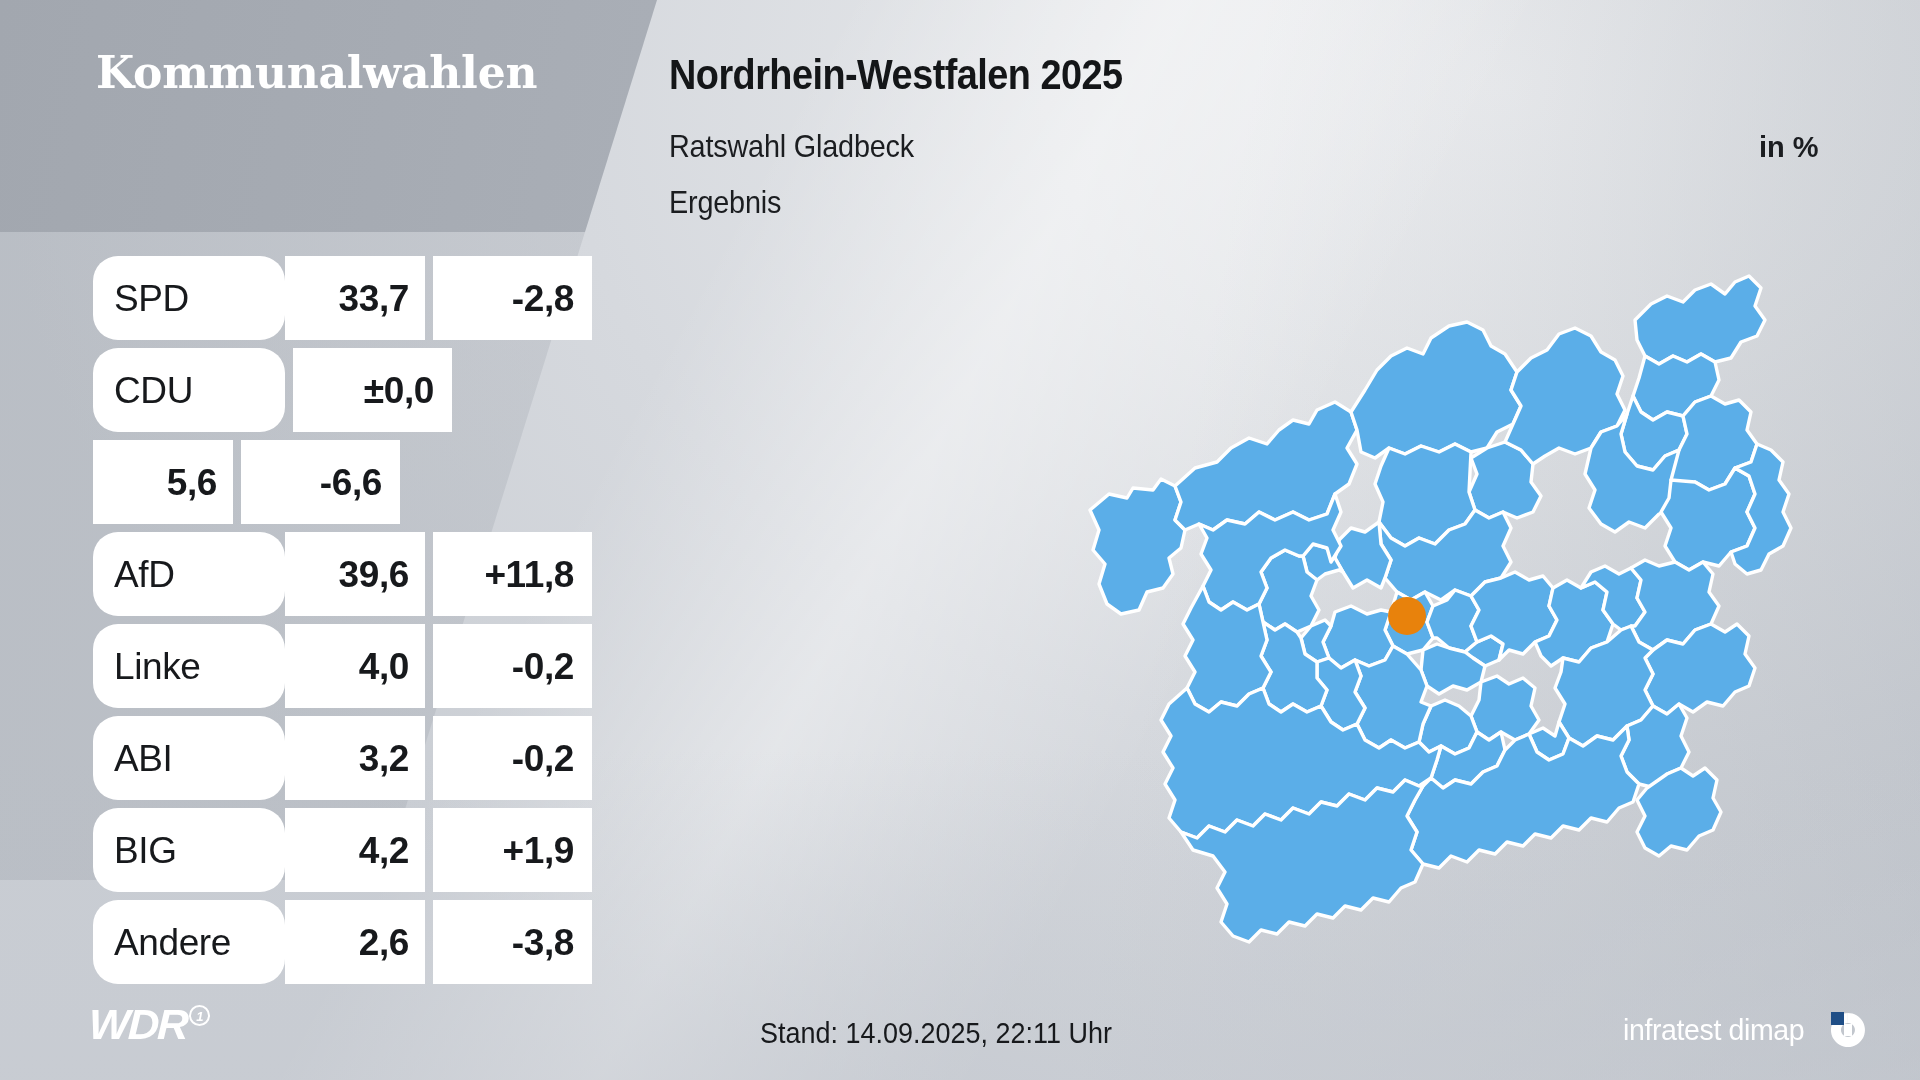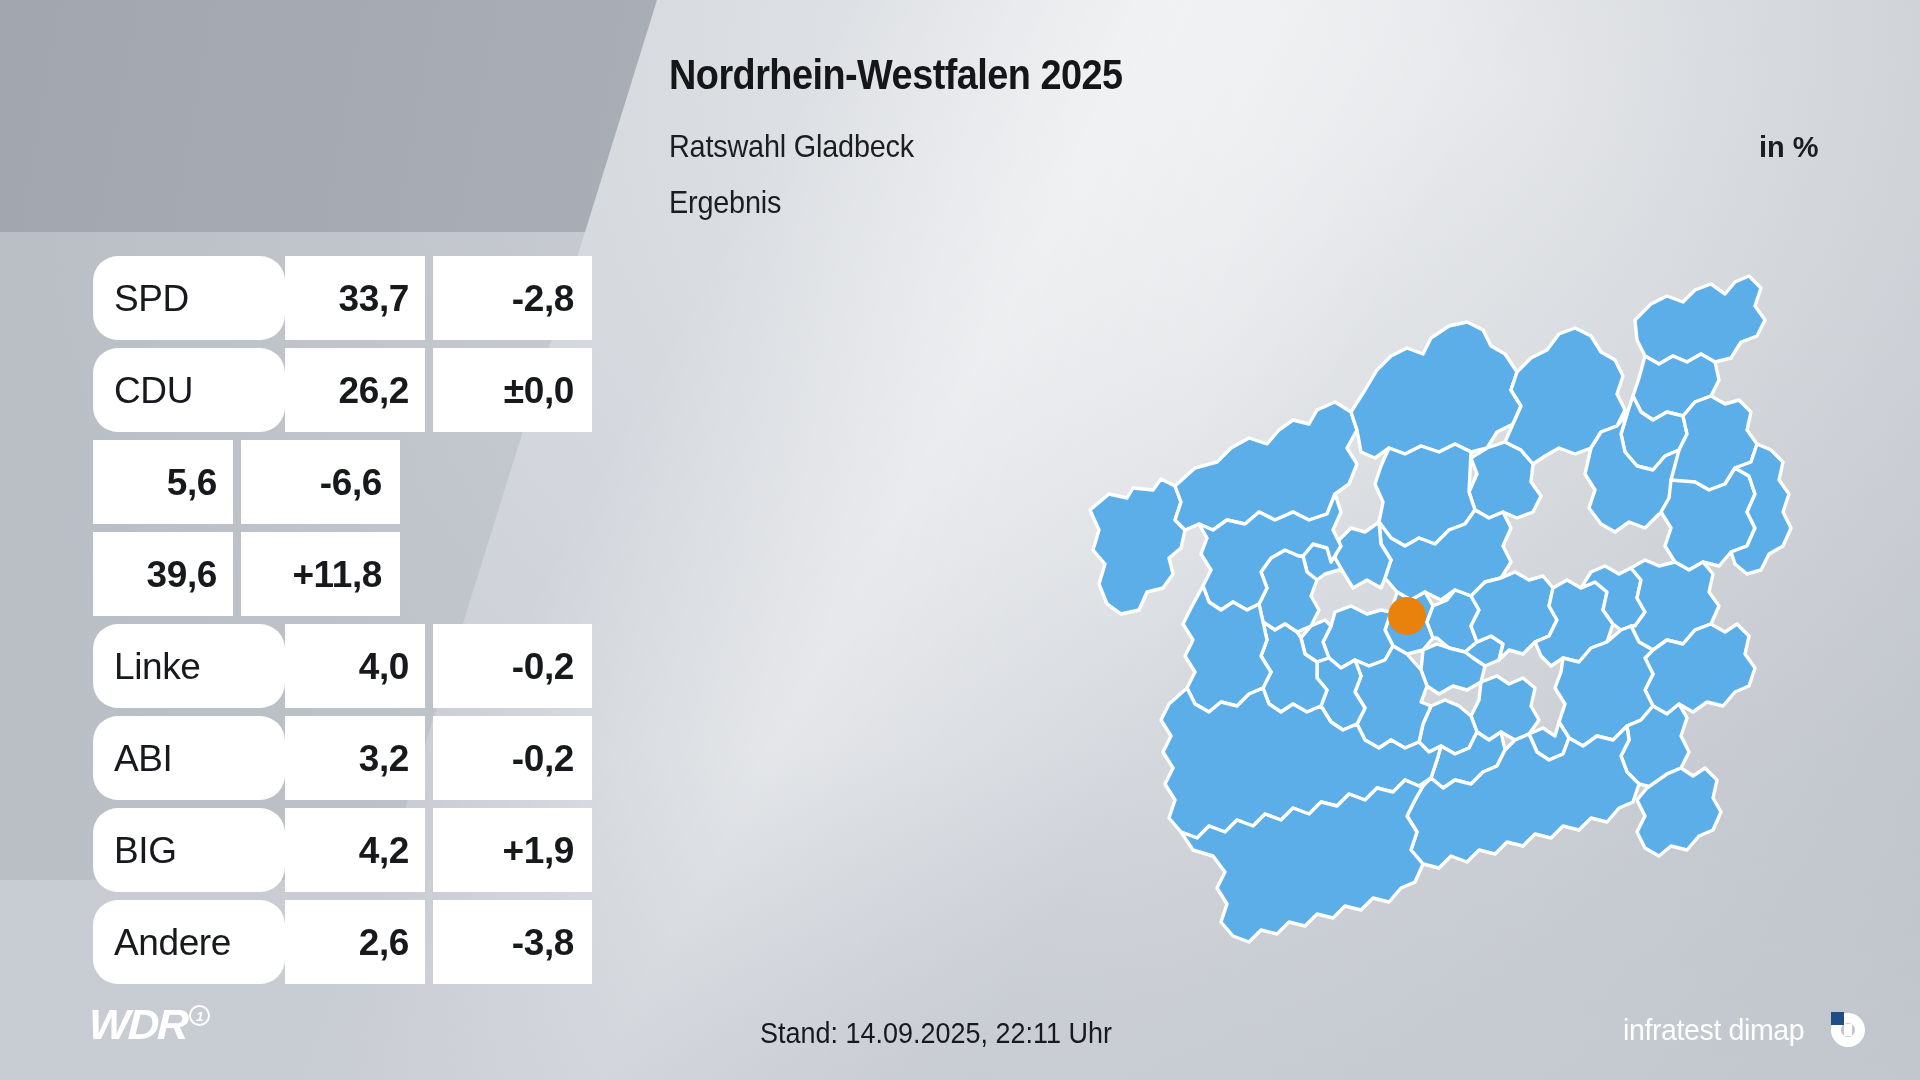--- a/index.html
+++ b/index.html
@@ -249,20 +249,21 @@
 <body>
 
 <div id="stage">
 
   <div class="bg-sheen"></div>
   <div class="bg-bottom-shade"></div>
 
   <div class="left-wedge"></div>
   <div class="left-panel"></div>
 
+  <div class="panel-title">Kommunalwahlen</div>
 
   <div class="headline">Nordrhein-Westfalen 2025</div>
   <div class="subline-1">Ratswahl Gladbeck</div>
   <div class="subline-2">Ergebnis</div>
   <div class="unit-label">in %</div>
 
   <div class="results">
 
     <div class="res-row">
       <div class="cell cell-party">
@@ -273,38 +274,38 @@
         </div>
       <div class="cell cell-diff">
           <span>-2,8</span>
         </div>
     </div>
 
     <div class="res-row">
       <div class="cell cell-party">
           <span>CDU</span>
         </div>
-      <div class="cell cell-share">
-          <span>26,2</span>
-        </div>
       <div class="cell cell-diff">
           <span>±0,0</span>
         </div>
     </div>
 
     <div class="res-row">
       <div class="cell cell-share">
           <span>5,6</span>
         </div>
       <div class="cell cell-diff">
           <span>-6,6</span>
         </div>
     </div>
 
     <div class="res-row">
+      <div class="cell cell-party">
+          <span>AfD</span>
+        </div>
       <div class="cell cell-share">
           <span>39,6</span>
         </div>
       <div class="cell cell-diff">
           <span>+11,8</span>
         </div>
     </div>
 
     <div class="res-row">
       <div class="cell cell-party">

